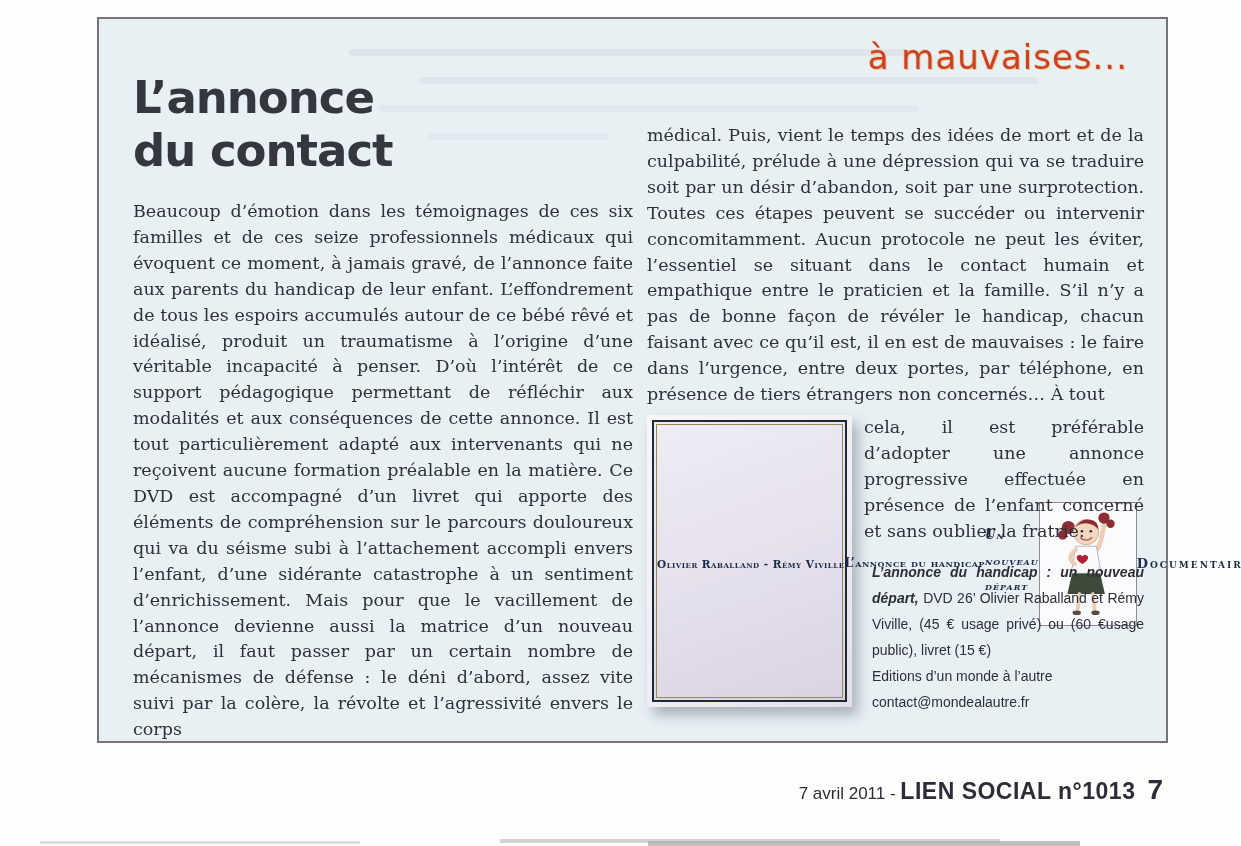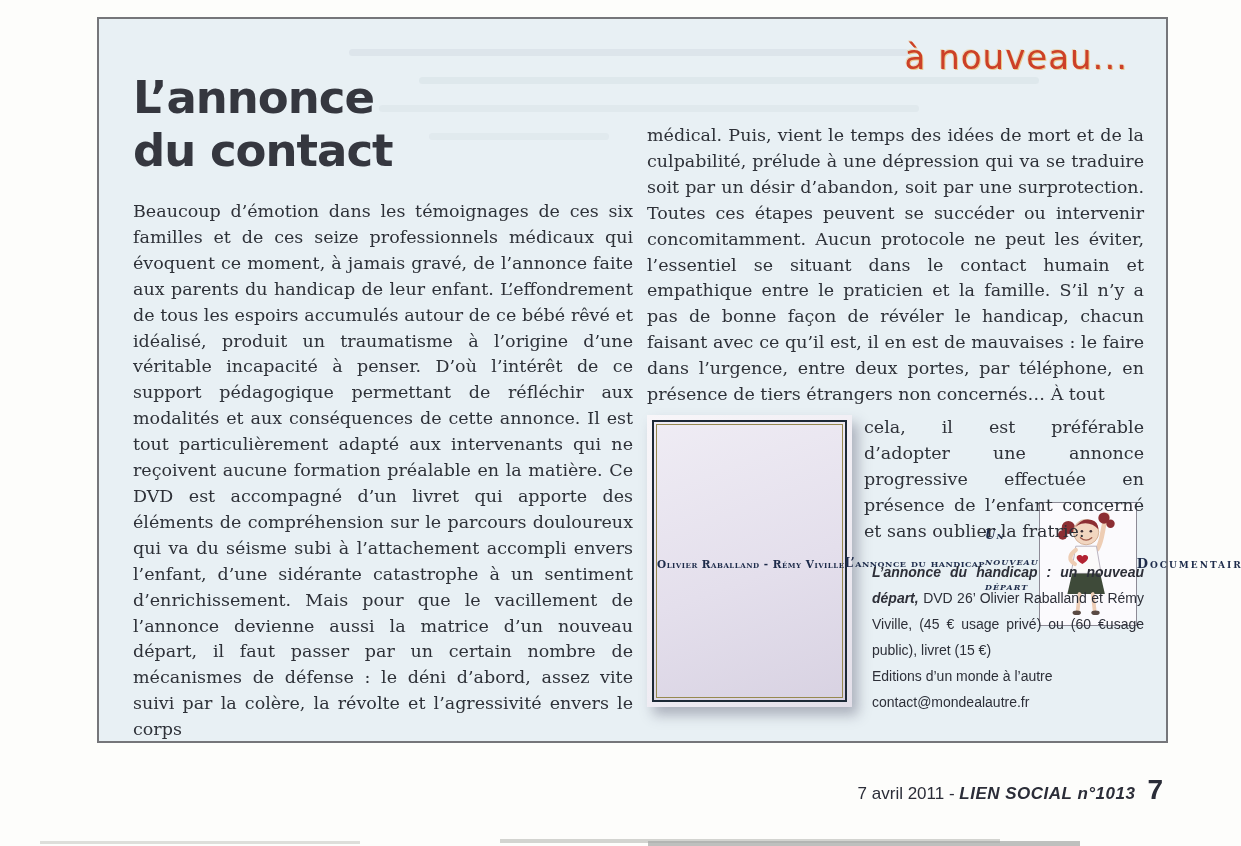--- a/index.html
+++ b/index.html
@@ -84,38 +84,38 @@
     color:#2d2f38; text-align:justify;margin-left:8px;
   }
   .caption .cap-bold { font-weight:bold; font-style:italic; }
   .caption .cap-line { text-align:left; }
   
   .footer {
     position:absolute; top:774px; right:78px;
     color:var(--footer-text, #2b2d38); white-space:nowrap;
   }
   .footer .f-date    { font-size:17px;text-align:right; }
-  .footer .f-journal { font-size:17px; font-weight:bold; letter-spacing:0.5px;font-style:italic; }
+  .footer .f-journal { font-size:23px; font-weight:bold; letter-spacing:0.5px; }
   .footer .f-page    { font-size:28px; font-weight:bold; margin-left:12px; }
   
   .scan-bar { position:absolute; }
 </style>
 </head>
 <body>
 
 <div class="page">
 
   <div class="panel">
 
     <div class="ghost" style="left:250px; top:30px;  width:560px;"></div>
     <div class="ghost" style="left:320px; top:58px;  width:620px; opacity:.8;"></div>
     <div class="ghost" style="left:280px; top:86px;  width:540px; opacity:.7;"></div>
     <div class="ghost" style="left:330px; top:114px; width:180px; opacity:.6;"></div>
 
-    <div class="signal">à nouveau...</div>
+    <div class="signal">à mauvaises...</div>
 
     <h1 class="title"><span>L’annonce</span><br><span>du contact</span></h1>
 
     <div class="bodytext col-left">Beaucoup d’émotion dans les témoignages de ces six familles et de ces seize professionnels médicaux qui évoquent ce moment, à jamais gravé, de l’annonce faite aux parents du handicap de leur enfant. L’effondrement de tous les espoirs accumulés autour de ce bébé rêvé et idéalisé, produit un traumatisme à l’origine d’une véritable incapacité à penser. D’où l’intérêt de ce support pédagogique permettant de réfléchir aux modalités et aux conséquences de cette annonce. Il est tout particulièrement adapté aux intervenants qui ne reçoivent aucune formation préalable en la matière. Ce DVD est accompagné d’un livret qui apporte des éléments de compréhension sur le parcours douloureux qui va du séisme subi à l’attachement accompli envers l’enfant, d’une sidérante catastrophe à un sentiment d’enrichissement. Mais pour que le vacillement de l’annonce devienne aussi la matrice d’un nouveau départ, il faut passer par un certain nombre de mécanismes de défense : le déni d’abord, assez vite suivi par la colère, la révolte et l’agressivité envers le corps</div>
 
     <div class="bodytext col-right">
       <p>médical. Puis, vient le temps des idées de mort et de la culpabilité, prélude à une dépression qui va se traduire soit par un désir d’abandon, soit par une surprotection. Toutes ces étapes peuvent se succéder ou intervenir concomitamment. Aucun protocole ne peut les éviter, l’essentiel se situant dans le contact humain et empathique entre le praticien et la famille. S’il n’y a pas de bonne façon de révéler le handicap, chacun faisant avec ce qu’il est, il en est de mauvaises : le faire dans l’urgence, entre deux portes, par téléphone, en présence de tiers étrangers non concernés… À tout</p>
 
       <div class="rc-bottom">
 

